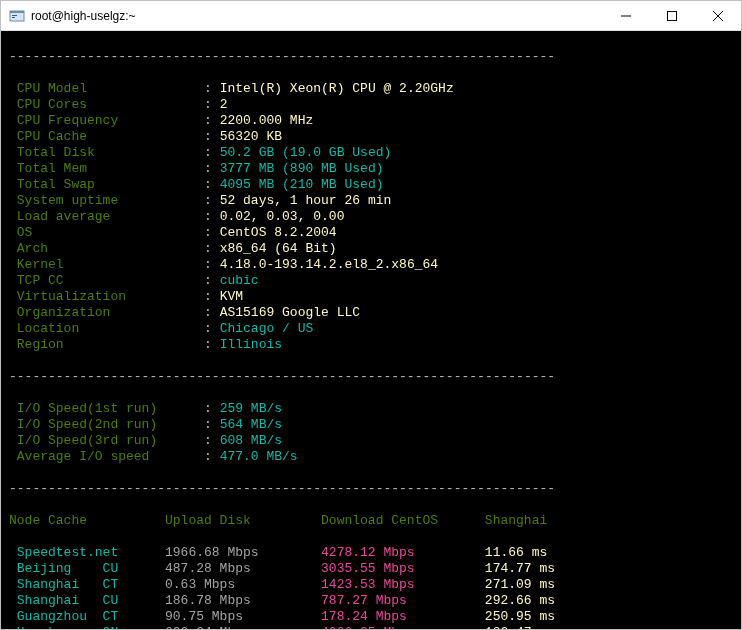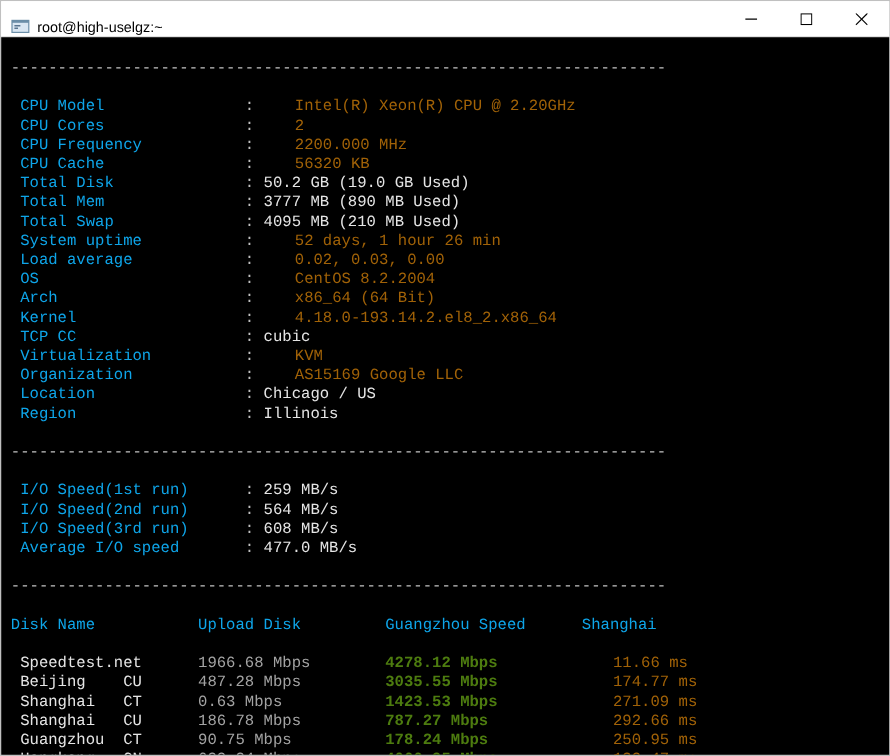--- a/index.html
+++ b/index.html
@@ -14,21 +14,21 @@
   border: 1px solid #c0c0c0;
   background: #fff;
   display: flex;
   flex-direction: column;
 }
 .titlebar {
   height: 30px;
   background: #fff;
   border-bottom: 1px solid #e0e0e0;
   display: flex;
-  align-items: flex-end;
+  align-items: center;
   padding-left: 8px;
 }
 .titlebar-icon {
   width: 16px;
   height: 16px;
   margin-right: 6px;
 }
 .titlebar-title {
   flex: 1;
   font-family: "Segoe UI", Tahoma, sans-serif;
@@ -52,24 +52,24 @@
 .terminal {
   flex: 1;
   background: #000;
   padding: 2px 8px;
   color: #c0c0c0;
   overflow: hidden;
   line-height: 16px;
   white-space: pre;
 }
 .green { color: #a3a3a3; }
-.cyan { color: #a16207; margin-left: 26px; }
-.red { color: #4d7c0f; font-weight: bold; }
-.yellow { color: #e5e5e5; }
-.white { color: #0ea5e9; }
+.cyan { color: #fef9c3; }
+.red { color: #ec4899; }
+.yellow { color: #14b8a6; }
+.white { color: #4d7c0f; }
 .row { display: block; }
 .kv-sep { color: #c0c0c0; }
 .dashes { color: #c0c0c0; letter-spacing: 0; }
 .node-col1 { display: inline-block; width: 20ch; }
 .node-col2 { display: inline-block; width: 20ch; }
 .node-col3 { display: inline-block; width: 21ch; }
 .node-col4 { display: inline-block; }
 </style>
 </head>
 <body>
@@ -104,18 +104,18 @@
       </div>
     </div>
   </div>
 
   <div class="terminal">
 <span class="row dashes">----------------------------------------------------------------------</span>
 <div id="sys-rows"><span class="row"><span class="white"> CPU Model               </span><span class="kv-sep">: </span><span class="cyan">Intel(R) Xeon(R) CPU @ 2.20GHz</span></span><span class="row"><span class="white"> CPU Cores               </span><span class="kv-sep">: </span><span class="cyan">2</span></span><span class="row"><span class="white"> CPU Frequency           </span><span class="kv-sep">: </span><span class="cyan">2200.000 MHz</span></span><span class="row"><span class="white"> CPU Cache               </span><span class="kv-sep">: </span><span class="cyan">56320 KB</span></span><span class="row"><span class="white"> Total Disk              </span><span class="kv-sep">: </span><span class="yellow">50.2 GB (19.0 GB Used)</span></span><span class="row"><span class="white"> Total Mem               </span><span class="kv-sep">: </span><span class="yellow">3777 MB (890 MB Used)</span></span><span class="row"><span class="white"> Total Swap              </span><span class="kv-sep">: </span><span class="yellow">4095 MB (210 MB Used)</span></span><span class="row"><span class="white"> System uptime           </span><span class="kv-sep">: </span><span class="cyan">52 days, 1 hour 26 min</span></span><span class="row"><span class="white"> Load average            </span><span class="kv-sep">: </span><span class="cyan">0.02, 0.03, 0.00</span></span><span class="row"><span class="white"> OS                      </span><span class="kv-sep">: </span><span class="cyan">CentOS 8.2.2004</span></span><span class="row"><span class="white"> Arch                    </span><span class="kv-sep">: </span><span class="cyan">x86_64 (64 Bit)</span></span><span class="row"><span class="white"> Kernel                  </span><span class="kv-sep">: </span><span class="cyan">4.18.0-193.14.2.el8_2.x86_64</span></span><span class="row"><span class="white"> TCP CC                  </span><span class="kv-sep">: </span><span class="yellow">cubic</span></span><span class="row"><span class="white"> Virtualization          </span><span class="kv-sep">: </span><span class="cyan">KVM</span></span><span class="row"><span class="white"> Organization            </span><span class="kv-sep">: </span><span class="cyan">AS15169 Google LLC</span></span><span class="row"><span class="white"> Location                </span><span class="kv-sep">: </span><span class="yellow">Chicago / US</span></span><span class="row"><span class="white"> Region                  </span><span class="kv-sep">: </span><span class="yellow">Illinois</span></span></div>
 <span class="row dashes">----------------------------------------------------------------------</span>
 <div id="io-rows"><span class="row"><span class="white"> I/O Speed(1st run)      </span><span class="kv-sep">: </span><span class="yellow">259 MB/s</span></span><span class="row"><span class="white"> I/O Speed(2nd run)      </span><span class="kv-sep">: </span><span class="yellow">564 MB/s</span></span><span class="row"><span class="white"> I/O Speed(3rd run)      </span><span class="kv-sep">: </span><span class="yellow">608 MB/s</span></span><span class="row"><span class="white"> Average I/O speed       </span><span class="kv-sep">: </span><span class="yellow">477.0 MB/s</span></span></div>
 <span class="row dashes">----------------------------------------------------------------------</span>
-<span class="row"><span class="node-col1 white">Disk Name</span><span class="node-col2 white">Upload Disk</span><span class="node-col3 white">Guangzhou Speed</span><span class="node-col4 white">Shanghai</span></span>
+<span class="row"><span class="node-col1 white">Node Cache</span><span class="node-col2 white">Upload Disk</span><span class="node-col3 white">Download CentOS</span><span class="node-col4 white">Shanghai</span></span>
 <div id="speed-rows"><span class="row"><span class="node-col1 yellow"> Speedtest.net      </span><span class="node-col2 green">1966.68 Mbps        </span><span class="node-col3 red">4278.12 Mbps         </span><span class="node-col4 cyan">11.66 ms</span></span><span class="row"><span class="node-col1 yellow"> Beijing    CU      </span><span class="node-col2 green">487.28 Mbps         </span><span class="node-col3 red">3035.55 Mbps         </span><span class="node-col4 cyan">174.77 ms</span></span><span class="row"><span class="node-col1 yellow"> Shanghai   CT      </span><span class="node-col2 green">0.63 Mbps           </span><span class="node-col3 red">1423.53 Mbps         </span><span class="node-col4 cyan">271.09 ms</span></span><span class="row"><span class="node-col1 yellow"> Shanghai   CU      </span><span class="node-col2 green">186.78 Mbps         </span><span class="node-col3 red">787.27 Mbps          </span><span class="node-col4 cyan">292.66 ms</span></span><span class="row"><span class="node-col1 yellow"> Guangzhou  CT      </span><span class="node-col2 green">90.75 Mbps          </span><span class="node-col3 red">178.24 Mbps          </span><span class="node-col4 cyan">250.95 ms</span></span><span class="row"><span class="node-col1 yellow"> Hongkong   CN      </span><span class="node-col2 green">622.24 Mbps         </span><span class="node-col3 red">4066.95 Mbps         </span><span class="node-col4 cyan">132.47 ms</span></span></div>
 
 
   </div>
 </div>
 
 </body></html>

